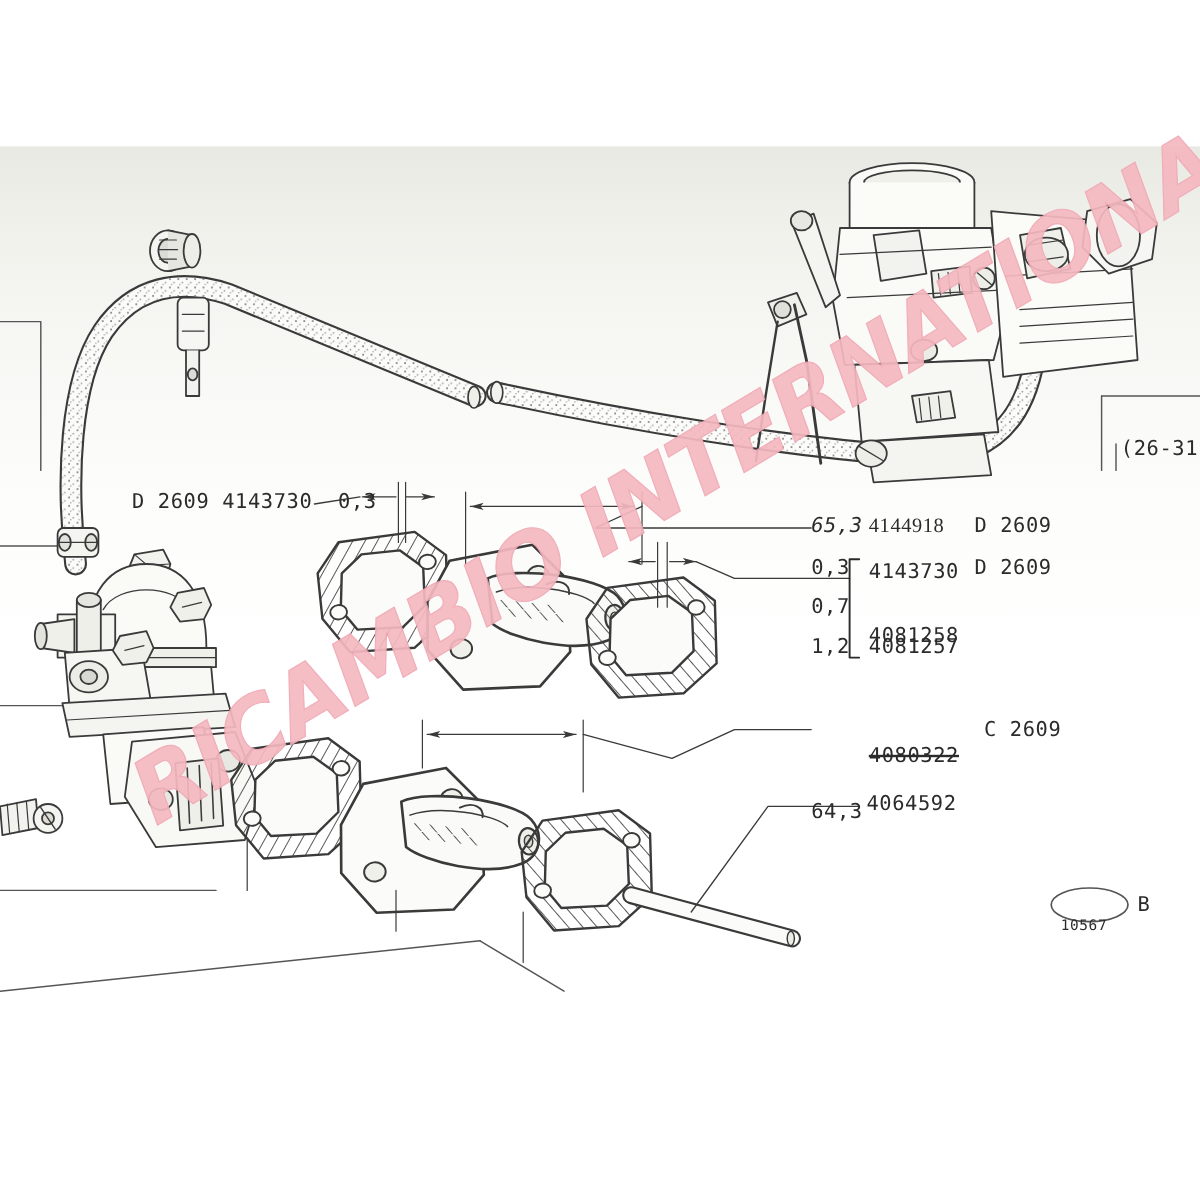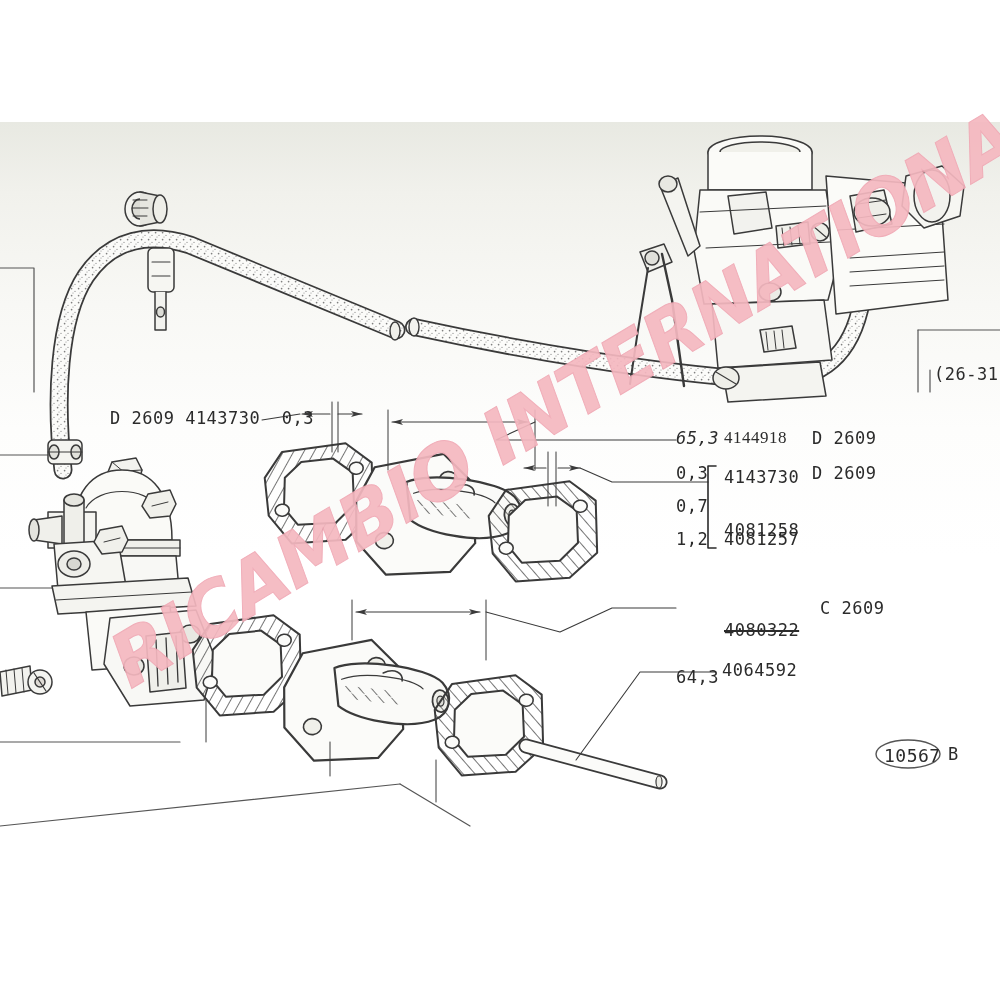--- a/index.html
+++ b/index.html
@@ -6,21 +6,21 @@
   html,body{margin:0;padding:0;background:#ffffff;}
   body{width:1000px;height:1000px;overflow:hidden;
        font-family:"DejaVu Sans Mono","Liberation Mono",monospace;}
   #page{position:relative;width:1000px;height:1000px;background:#ffffff;}
   #scan{position:absolute;left:0;top:122px;width:1000px;height:700px;
         background:linear-gradient(180deg,#e8e9e2 0%,#f1f1ec 10%,#f8f8f5 26%,#fdfdfc 44%,#ffffff 62%,#ffffff 100%);}
   svg{position:absolute;left:0;top:0;width:1000px;height:1000px;}
   .lbl{position:absolute;white-space:pre;color:#2b2b2b;
        font-family:"DejaVu Sans Mono","Liberation Mono",monospace;
        font-size:17px;letter-spacing:0.5px;}
-  .lbl.sm{font-size:18px;}
+  .lbl.sm{font-size:12px;margin-top:19px;}
   .strike{text-decoration:line-through;text-decoration-thickness:1.5px;}
   .mirror{transform:scaleX(1);}
   #wm{position:absolute;left:0;top:0;width:1000px;height:1000px;
       pointer-events:none;overflow:hidden;}
   #wm .wtext{position:absolute;left:95px;top:630px;
       transform-origin:0 0;transform:rotate(-31deg);
       font-family:"DejaVu Sans","Liberation Sans",sans-serif;
       font-weight:bold;font-style:italic;font-size:74px;letter-spacing:-1px;
       color:#f5b8c0;opacity:.92;white-space:nowrap;
       -webkit-text-stroke:1px #f0a8b4;}

